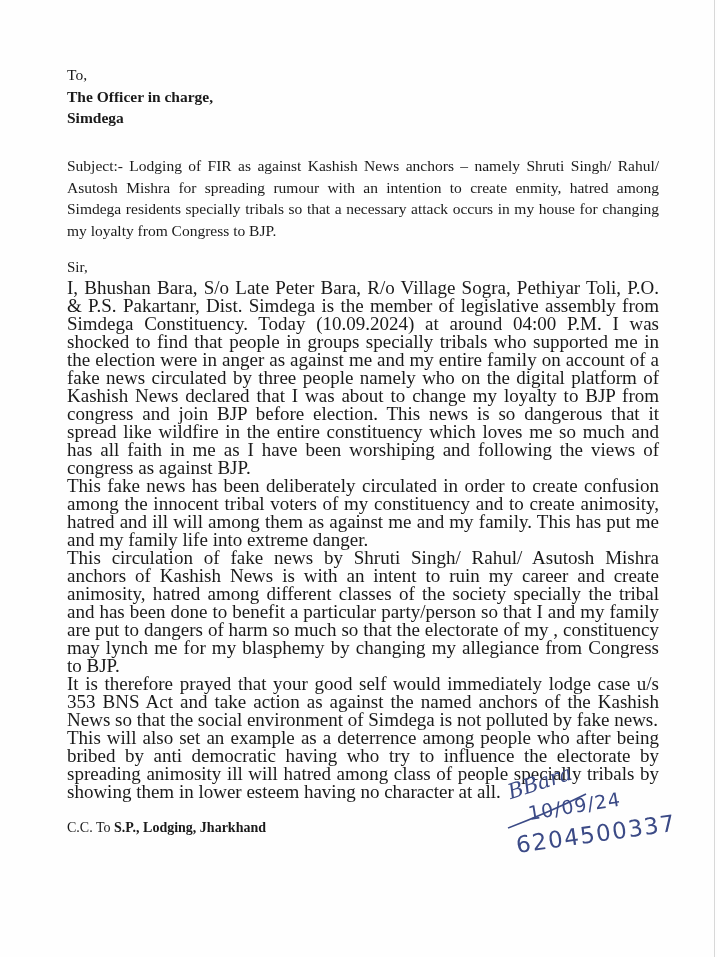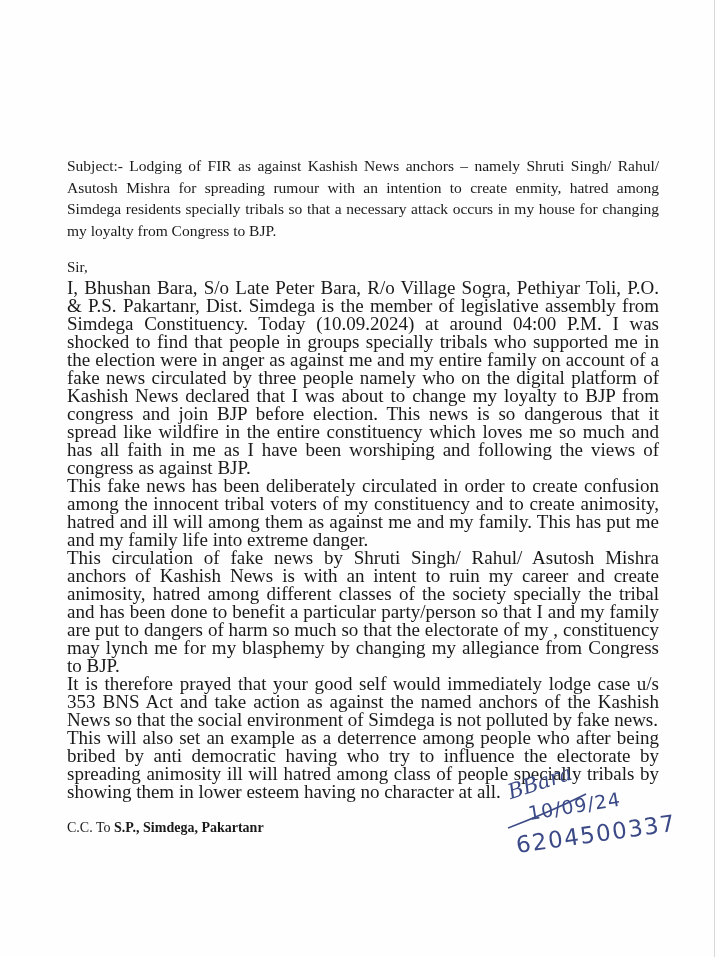--- a/index.html
+++ b/index.html
@@ -21,37 +21,42 @@
   .hand .sig { position: absolute; left: 22px; top: 0px; font-family: "DejaVu Serif", serif; font-style: italic; font-size: 21px; transform: rotate(-18deg); transform-origin: left bottom; }
   .hand .date { position: absolute; left: 40px; top: 22px; font-family: "DejaVu Sans", sans-serif; font-size: 19px; letter-spacing: 1px; transform: rotate(-9deg); transform-origin: left bottom; }
   .hand .phone { position: absolute; left: 28px; top: 52px; font-family: "DejaVu Sans", sans-serif; font-size: 23px; letter-spacing: 1.5px; transform: rotate(-8deg); transform-origin: left bottom; }
 </style>
 </head>
 <body>
 
 <div class="page">
   <div class="edge"></div>
 
+  <div class="addr">
+    <div>To,</div>
+    <div class="b">The Officer in charge,</div>
+    <div class="b">Simdega</div>
+  </div>
 
   <div class="subject">
     <span class="lbl">Subject:-</span><span> Lodging of FIR as against Kashish News anchors – namely Shruti Singh/ Rahul/ Asutosh Mishra for spreading rumour with an intention to create enmity, hatred among Simdega residents specially tribals so that a necessary attack occurs in my house for changing my loyalty from Congress to BJP.</span>
   </div>
 
   <div class="salute">Sir,</div>
 
   <div class="body">
     <p>I, Bhushan Bara, S/o Late Peter Bara, R/o Village Sogra, Pethiyar Toli, P.O. &amp; P.S. Pakartanr, Dist. Simdega is the member of legislative assembly from Simdega Constituency. Today (10.09.2024) at around 04:00 P.M. I was shocked to find that people in groups specially tribals who supported me in the election were in anger as against me and my entire family on account of a fake news circulated by three people namely who on the digital platform of Kashish News declared that I was about to change my loyalty to BJP from congress and join BJP before election. This news is so dangerous that it spread like wildfire in the entire constituency which loves me so much and has all faith in me as I have been worshiping and following the views of congress as against BJP.</p>
     <p>This fake news has been deliberately circulated in order to create confusion among the innocent tribal voters of my constituency and to create animosity, hatred and ill will among them as against me and my family. This has put me and my family life into extreme danger.</p>
     <p>This circulation of fake news by Shruti Singh/ Rahul/ Asutosh Mishra anchors of Kashish News is with an intent to ruin my career and create animosity, hatred among different classes of the society specially the tribal and has been done to benefit a particular party/person so that I and my family are put to dangers of harm so much so that the electorate of my , constituency may lynch me for my blasphemy by changing my allegiance from Congress to BJP.</p>
     <p>It is therefore prayed that your good self would immediately lodge case u/s 353 BNS Act and take action as against the named anchors of the Kashish News so that the social environment of Simdega is not polluted by fake news.</p>
     <p>This will also set an example as a deterrence among people who after being bribed by anti democratic having who try to influence the electorate by spreading animosity ill will hatred among class of people specially tribals by showing them in lower esteem having no character at all.</p>
   </div>
 
   <div class="cc">
-    <span>C.C. To </span><span class="b">S.P., Simdega, Pakartanr</span>
+    <span>C.C. To </span><span class="b">S.P., Lodging, Jharkhand</span>
   </div>
 
   <div class="hand">
     <svg width="220" height="100">
       <path d="M18 48 Q60 32 96 14" stroke="#3b4a86" stroke-width="1.6" fill="none"></path>
     </svg>
     <div class="sig">BBara</div>
     <div class="date">10/09/24</div>
     <div class="phone">6204500337</div>
   </div>

